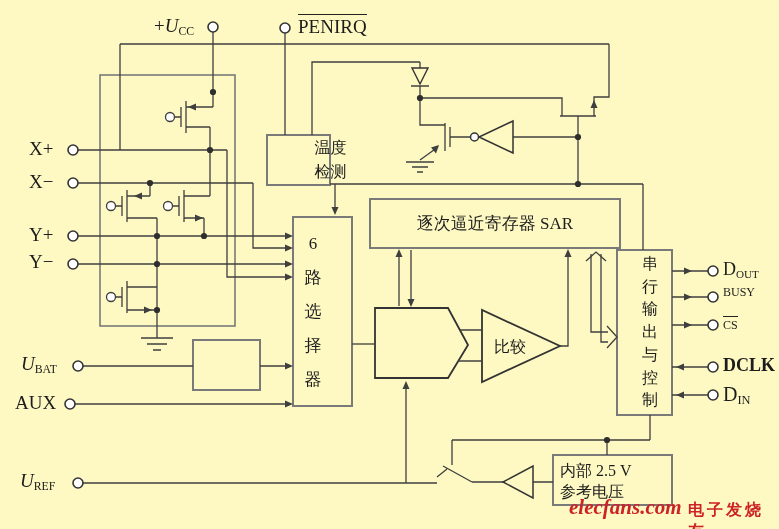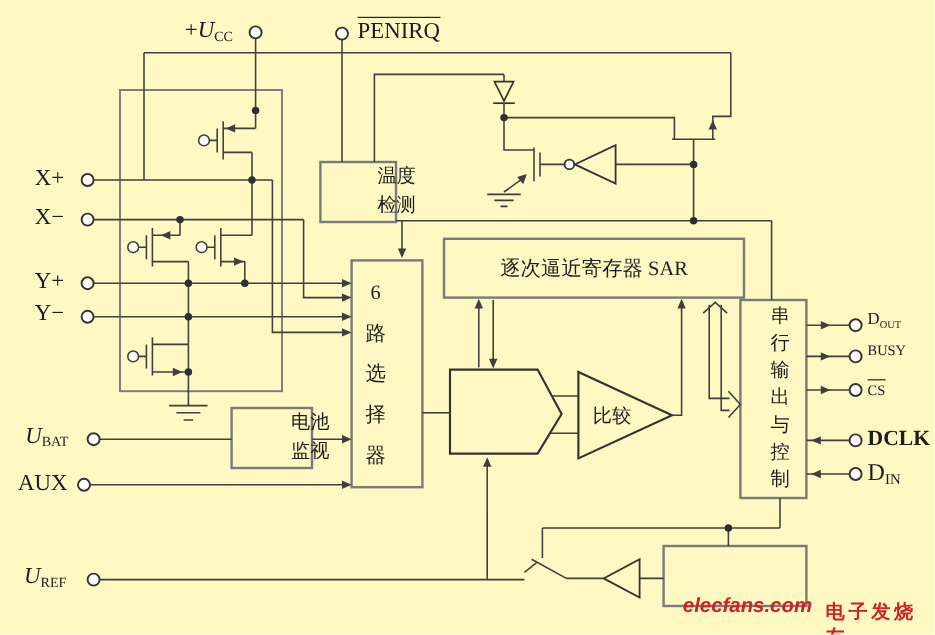--- a/index.html
+++ b/index.html
@@ -14,22 +14,22 @@
   .blklbl{position:absolute;display:flex;align-items:center;justify-content:center;
           text-align:center;font-family:"Liberation Serif",serif;color:#1c1c1c;}
   .two{font-size:16px;line-height:24px;margin-left:32px;}
   .vstack{word-break:break-all;}
   .sel{font-size:17px;line-height:2.0;width:19px;}
   .ser{font-size:16px;line-height:1.42;width:18px;}
   .sar{font-size:17px;}
   .cdac{font-size:18px;letter-spacing:1px;}
   .cmp{font-size:16px;align-items:center;}
   .ref2{font-size:16px;line-height:21px;text-align:left;}
-  .wm-brand{position:absolute;font-family:Liberation Sans, sans-serif;
-            font-weight:bold;font-style:italic;font-size:17px;letter-spacing:0px;}
+  .wm-brand{position:absolute;font-family:Liberation Serif, serif;
+            font-weight:bold;font-style:italic;font-size:21px;letter-spacing:0px;}
   .wm-cn{position:absolute;font-family:"Liberation Serif",serif;
          font-weight:bold;font-size:16px;letter-spacing:3px;}
 </style>
 </head>
 <body>
 
 <div class="stage">
 
 <svg width="779" height="529" viewBox="0 0 779 529">
 
@@ -163,45 +163,45 @@
 
 <div class="lbl" style="left:154px;top:16px;"><span>+</span><i>U</i><sub>CC</sub></div>
 <div class="lbl" style="left:298px;top:14px;"><span class="ol">PENIRQ</span></div>
 <div class="lbl" style="left:29px;top:139px;"><span>X+</span></div>
 <div class="lbl" style="left:29px;top:172px;"><span>X−</span></div>
 <div class="lbl" style="left:29px;top:225px;"><span>Y+</span></div>
 <div class="lbl" style="left:29px;top:252px;"><span>Y−</span></div>
 <div class="lbl" style="left:21px;top:354px;"><i>U</i><sub>BAT</sub></div>
 <div class="lbl" style="left:15px;top:393px;"><span>AUX</span></div>
 <div class="lbl" style="left:20px;top:471px;"><i>U</i><sub>REF</sub></div>
-<div class="lbl" style="left:723px;top:260px;font-size:14px;"><span>D</span><sub>OUT</sub></div>
+<div class="lbl" style="left:723px;top:260px;font-size:18px;"><span>D</span><sub>OUT</sub></div>
 <div class="lbl" style="left:723px;top:286px;font-size:12px;"><span>BUSY</span></div>
 <div class="lbl" style="left:723px;top:316px;font-size:12px;"><span class="ol">CS</span></div>
 <div class="lbl" style="left:723px;top:356px;font-size:18px;font-weight:bold;"><span>DCLK</span></div>
 <div class="lbl" style="left:723px;top:384px;font-size:20px;"><span>D</span><sub>IN</sub></div>
 
 <div class="blklbl two" style="left:267px;top:135px;width:63px;height:50px;">
   <div>
         <div>温度</div>
         <div>检测</div>
       </div>
 </div>
 <div class="blklbl" style="left:293px;top:217px;width:40px;height:189px;">
   <div class="vstack sel">6路选择器</div>
 </div>
 <div class="blklbl sar" style="left:370px;top:199px;width:250px;height:49px;">
   <div>逐次逼近寄存器 SAR</div>
 </div>
 <div class="blklbl" style="left:617px;top:250px;width:66px;height:165px;">
   <div class="vstack ser">串行输出与控制</div>
 </div>
-<div class="blklbl two" style="left:193px;top:340px;width:67px;height:50px;">
+<div class="blklbl ref2" style="left:560px;top:459px;width:110px;height:44px;justify-content:flex-start;">
   <div>
-        <div>电池</div>
-        <div>监视</div>
+        <div>内部 2.5 V</div>
+        <div>参考电压</div>
       </div>
 </div>
 <div class="blklbl cmp" style="left:486px;top:337px;width:48px;height:20px;">
   <div>比较</div>
 </div>
 
 <div class="wm-brand" style="left:569px;top:495px;color:#cc2327;"><span>elecfans.com</span></div>
 <div class="wm-cn" style="left:688px;top:500px;color:#cc2327;"><span>电子发烧友</span></div>
 
 </div>

